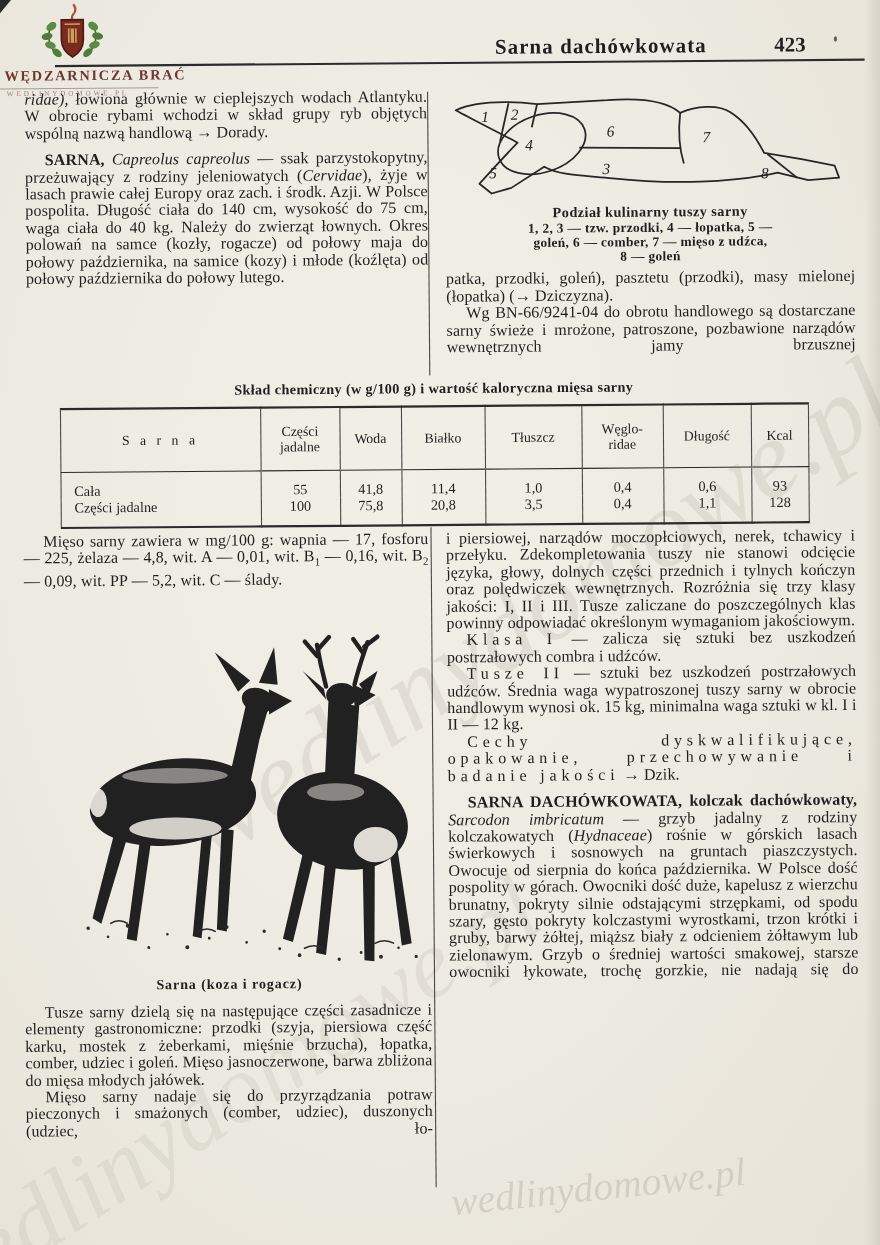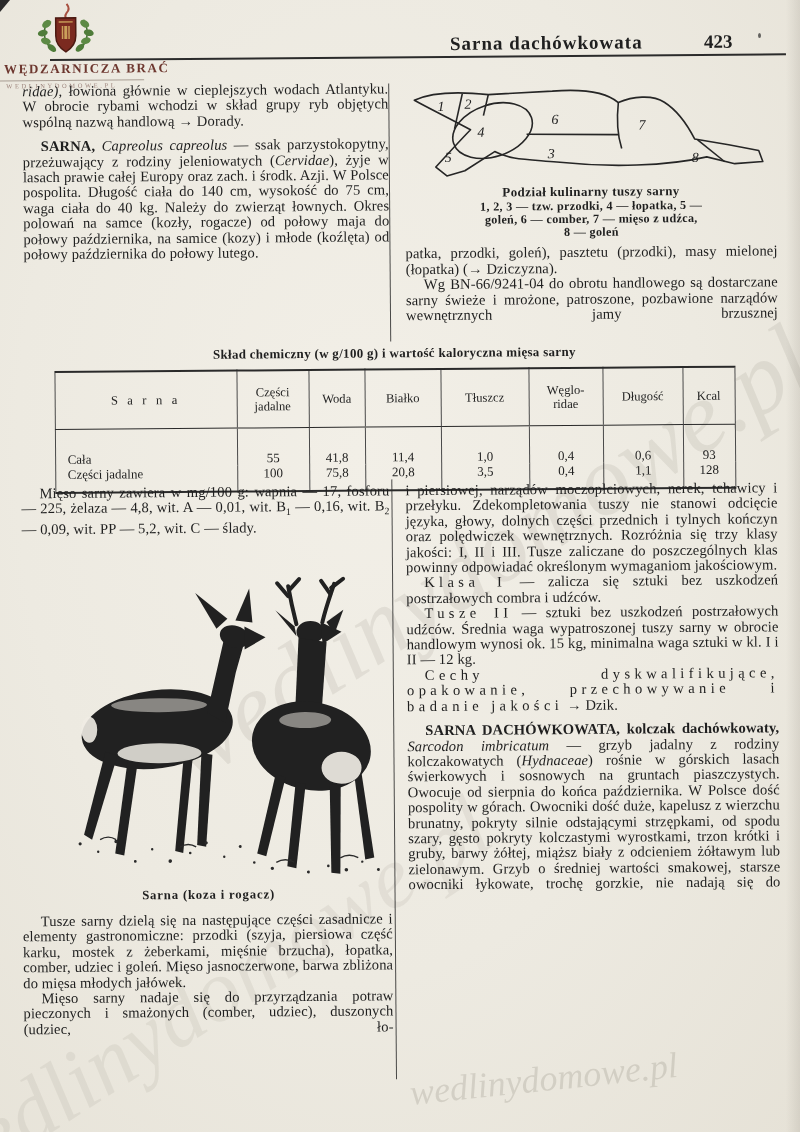--- a/index.html
+++ b/index.html
@@ -43,21 +43,21 @@
   .table-title{text-align:center;font-size:13px;font-weight:bold;letter-spacing:.3px;margin-bottom:7px;}
   table.comp{table-layout:fixed;border-collapse:collapse;width:680px;margin:0 auto;
     border-top:2.4px solid #2a2a2a;border-bottom:2.4px solid #2a2a2a;
     border-left:1px solid #4a4a4a;border-right:1px solid #4a4a4a;font-size:13px;}
   table.comp th{font-weight:normal;font-size:12.6px;text-align:center;vertical-align:middle;
     border-bottom:1.6px solid #2a2a2a;border-left:1px solid #4a4a4a;white-space:pre-line;
     height:52px;line-height:14px;padding:2px 2px;}
   table.comp th:first-child{border-left:none;letter-spacing:.25em;font-family:Liberation Serif, serif;}
   table.comp td{border-left:1px solid #4a4a4a;text-align:center;padding:0 4px;line-height:15px;}
   table.comp td:first-child{border-left:none;text-align:left;padding-left:12px;}
-  table.comp tbody tr:first-child td{padding-top:22px;}
+  table.comp tbody tr:first-child td{padding-top:9px;}
   table.comp tbody tr:last-child td{padding-bottom:10px;}
 
   .illus-caption{position:absolute;left:26px;top:889px;width:368px;text-align:center;
     font-size:12.8px;font-weight:bold;letter-spacing:.8px;}
 
   .vline{position:absolute;left:396px;width:1.4px;background:rgba(45,45,45,.85);}
   .vline.v1{top:86px;height:258px;}
   .vline.v2{top:482px;height:600px;}
 
   .wm{position:absolute;font-style:italic;color:#8e897c;pointer-events:none;white-space:nowrap;transform-origin:left center;}

